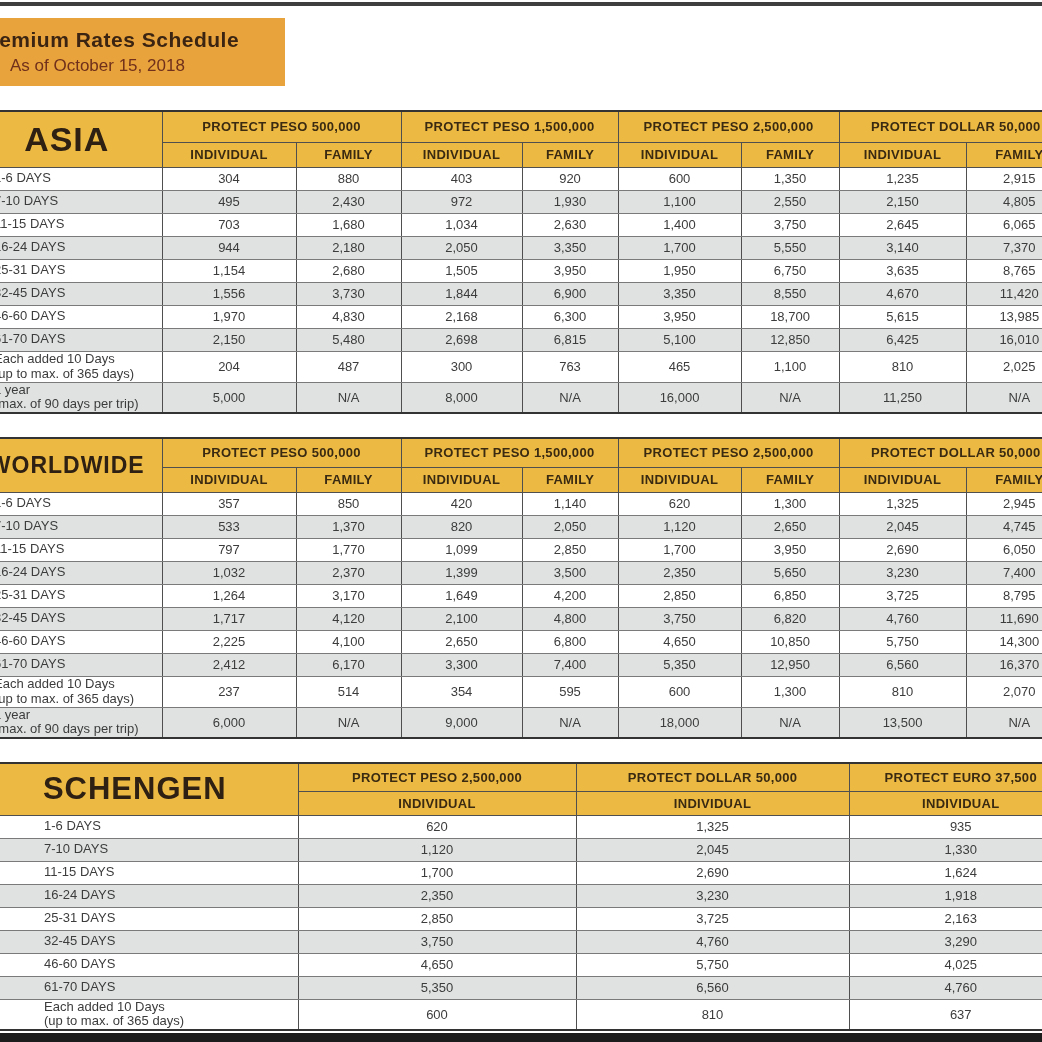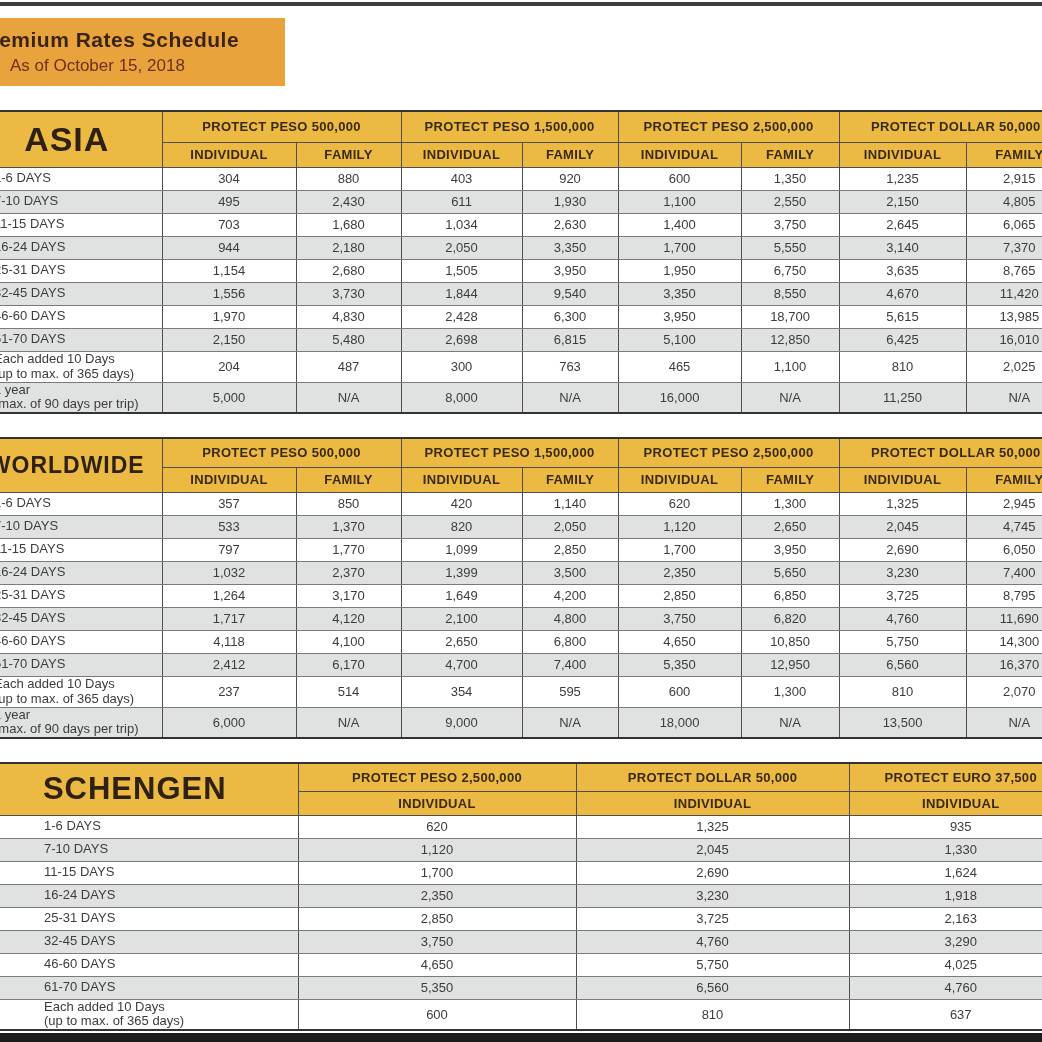--- a/index.html
+++ b/index.html
@@ -142,21 +142,21 @@
             <td>920</td>
             <td>600</td>
             <td>1,350</td>
             <td>1,235</td>
             <td>2,915</td>
           </tr>
           <tr>
             <th>7-10 DAYS</th>
             <td>495</td>
             <td>2,430</td>
-            <td>611</td>
+            <td>972</td>
             <td>1,930</td>
             <td>1,100</td>
             <td>2,550</td>
             <td>2,150</td>
             <td>4,805</td>
           </tr>
           <tr>
             <th>11-15 DAYS</th>
             <td>703</td>
             <td>1,680</td>
@@ -187,31 +187,31 @@
             <td>1,950</td>
             <td>6,750</td>
             <td>3,635</td>
             <td>8,765</td>
           </tr>
           <tr>
             <th>32-45 DAYS</th>
             <td>1,556</td>
             <td>3,730</td>
             <td>1,844</td>
-            <td>9,540</td>
+            <td>6,900</td>
             <td>3,350</td>
             <td>8,550</td>
             <td>4,670</td>
             <td>11,420</td>
           </tr>
           <tr>
             <th>46-60 DAYS</th>
             <td>1,970</td>
             <td>4,830</td>
-            <td>2,428</td>
+            <td>2,168</td>
             <td>6,300</td>
             <td>3,950</td>
             <td>18,700</td>
             <td>5,615</td>
             <td>13,985</td>
           </tr>
           <tr>
             <th>61-70 DAYS</th>
             <td>2,150</td>
             <td>5,480</td>
@@ -341,34 +341,34 @@
             <td>4,120</td>
             <td>2,100</td>
             <td>4,800</td>
             <td>3,750</td>
             <td>6,820</td>
             <td>4,760</td>
             <td>11,690</td>
           </tr>
           <tr>
             <th>46-60 DAYS</th>
-            <td>4,118</td>
+            <td>2,225</td>
             <td>4,100</td>
             <td>2,650</td>
             <td>6,800</td>
             <td>4,650</td>
             <td>10,850</td>
             <td>5,750</td>
             <td>14,300</td>
           </tr>
           <tr>
             <th>61-70 DAYS</th>
             <td>2,412</td>
             <td>6,170</td>
-            <td>4,700</td>
+            <td>3,300</td>
             <td>7,400</td>
             <td>5,350</td>
             <td>12,950</td>
             <td>6,560</td>
             <td>16,370</td>
           </tr>
           <tr class="multiline">
             <th>Each added 10 Days
 (up to max. of 365 days)</th>
             <td>237</td>

